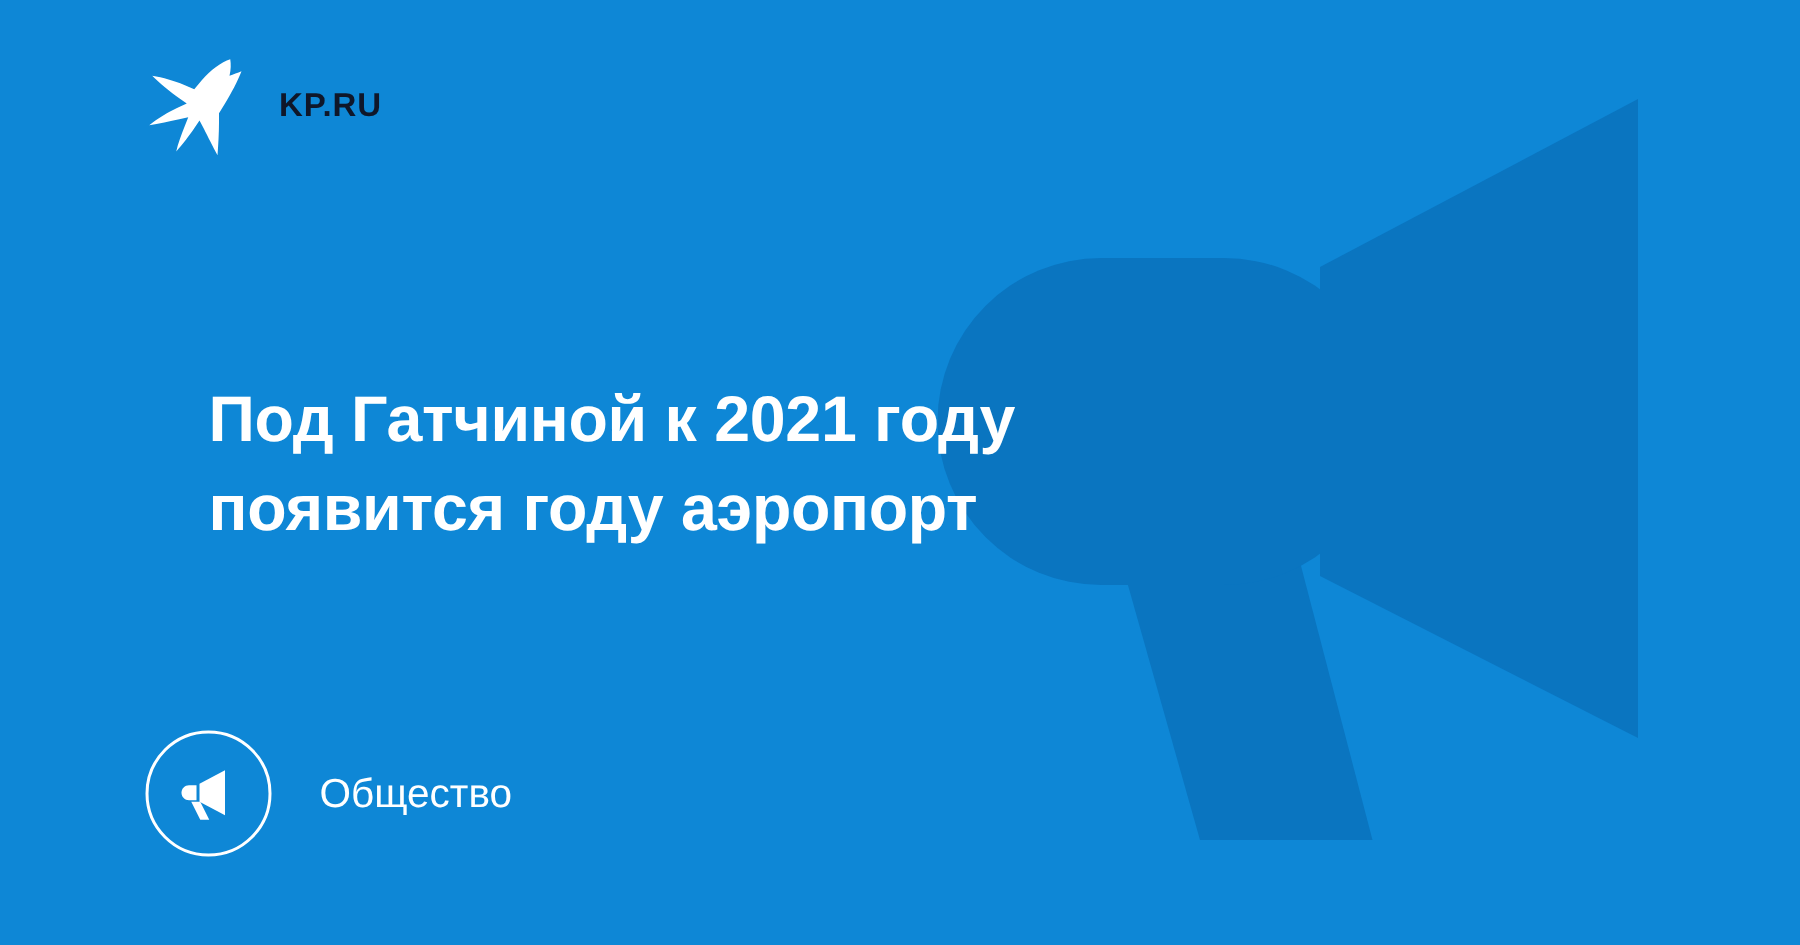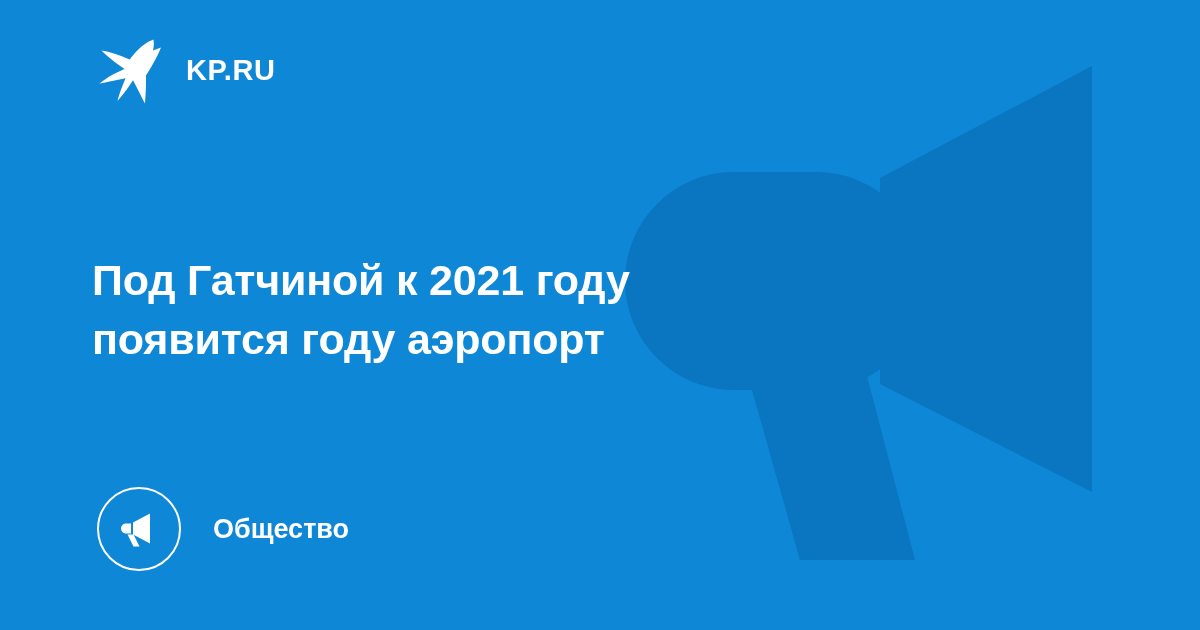--- a/index.html
+++ b/index.html
@@ -39,22 +39,22 @@
     align-items: center;
     height: 76px;
   }
   .brand-bird {
     width: 72px;
     height: 72px;
     display: block;
   }
   .brand-name {
     margin-left: 22px;
-    color: #ffffff;
-    font-size: 29px;
+    color: #0f172a;
+    font-size: 22px;
     font-weight: bold;
     letter-spacing: 0.6px;
     line-height: 1;
     white-space: nowrap;
   }
 
   
   .headline {
     position: absolute;
     left: 92px;
@@ -62,20 +62,21 @@
     width: 790px;
     color: #ffffff;
     font-size: 43px;
     font-weight: bold;
     line-height: 1.38;
     letter-spacing: -0.2px;
   }
   .headline .line {
     display: block;
     white-space: nowrap;
+    margin-left: 47px;
   }
 
   
   .category {
     position: absolute;
     left: 97px;
     top: 487px;
     display: flex;
     align-items: center;
   }
@@ -92,21 +93,21 @@
   }
   .category-ring svg {
     width: 44px;
     height: 44px;
     display: block;
   }
   .category-label {
     margin-left: 32px;
     color: #ffffff;
     font-size: 27px;
-    font-weight: bold;
+    font-weight: normal;
     line-height: 1;
     white-space: nowrap;
   }
 </style>
 </head>
 <body>
 
 <div class="card">
 
   <svg class="watermark" viewBox="0 0 1200 630" aria-hidden="true">

